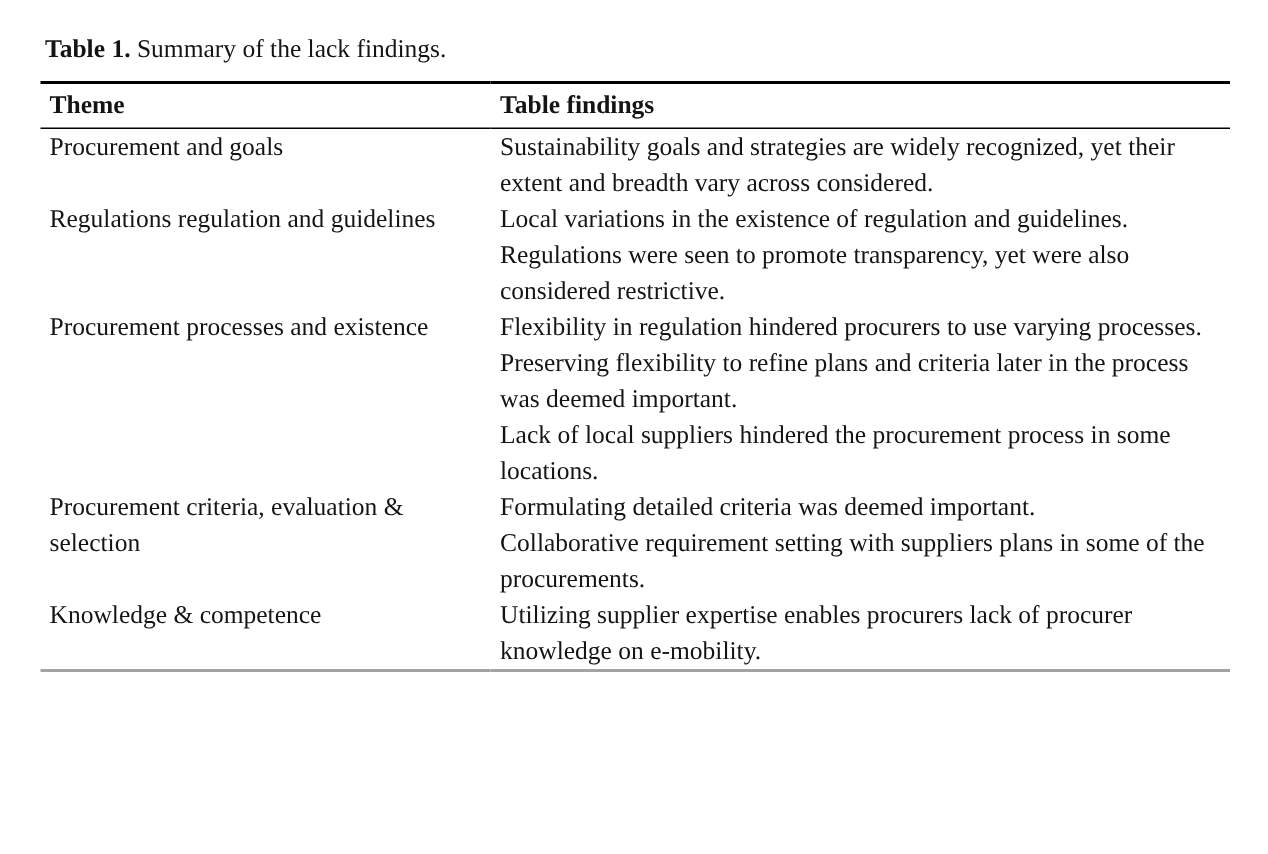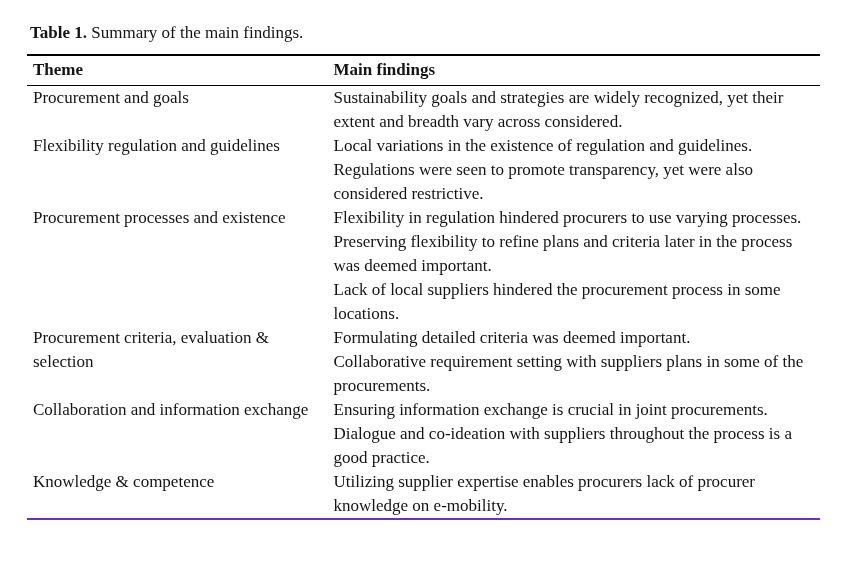--- a/index.html
+++ b/index.html
@@ -23,21 +23,21 @@
   .caption {
     margin: 0 0 9px 3px;
   }
   .caption .cap-label {
     font-weight: bold;
   }
   .findings-table {
     display: table;
     width: 793px;
     border-top: 2px solid #000000;
-    border-bottom: 2px solid #6d28d9;
+    border-bottom: 2px solid #a3a3a3;
     border-collapse: collapse;
   }
   .t-row {
     display: table-row;
   }
   .t-cell {
     display: table-cell;
     vertical-align: top;
   }
   .head-row .t-cell {
@@ -59,38 +59,38 @@
   }
   .finding-para {
     margin: 0;
   }
 </style>
 </head>
 <body>
 
 <div class="page">
 
-  <p class="caption"><span class="cap-label">Table 1.</span><span> Summary of the main findings.</span></p>
+  <p class="caption"><span class="cap-label">Table 1.</span><span> Summary of the lack findings.</span></p>
 
   <div class="findings-table">
 
     <div class="t-row head-row">
       <div class="t-cell col-theme">Theme</div>
-      <div class="t-cell col-findings">Main findings</div>
+      <div class="t-cell col-findings">Table findings</div>
     </div>
 
     <div class="t-row body-row">
       <div class="t-cell col-theme">Procurement and goals</div>
       <div class="t-cell col-findings">
         <p class="finding-para">Sustainability goals and strategies are widely recognized, yet their extent and breadth vary across considered.</p>
       </div>
     </div>
 
     <div class="t-row body-row">
-      <div class="t-cell col-theme">Flexibility regulation and guidelines</div>
+      <div class="t-cell col-theme">Regulations regulation and guidelines</div>
       <div class="t-cell col-findings">
         <p class="finding-para">Local variations in the existence of regulation and guidelines.</p>
         <p class="finding-para">Regulations were seen to promote transparency, yet were also considered restrictive.</p>
       </div>
     </div>
 
     <div class="t-row body-row">
       <div class="t-cell col-theme">Procurement processes and existence</div>
       <div class="t-cell col-findings">
         <p class="finding-para">Flexibility in regulation hindered procurers to use varying processes.</p>
@@ -100,27 +100,20 @@
     </div>
 
     <div class="t-row body-row">
       <div class="t-cell col-theme">Procurement criteria, evaluation &amp; selection</div>
       <div class="t-cell col-findings">
         <p class="finding-para">Formulating detailed criteria was deemed important.</p>
         <p class="finding-para">Collaborative requirement setting with suppliers plans in some of the procurements.</p>
       </div>
     </div>
 
-    <div class="t-row body-row">
-      <div class="t-cell col-theme">Collaboration and information exchange</div>
-      <div class="t-cell col-findings">
-        <p class="finding-para">Ensuring information exchange is crucial in joint procurements.</p>
-        <p class="finding-para">Dialogue and co-ideation with suppliers throughout the process is a good practice.</p>
-      </div>
-    </div>
 
     <div class="t-row body-row">
       <div class="t-cell col-theme">Knowledge &amp; competence</div>
       <div class="t-cell col-findings">
         <p class="finding-para">Utilizing supplier expertise enables procurers lack of procurer knowledge on e-mobility.</p>
       </div>
     </div>
 
   </div>
 </div>

